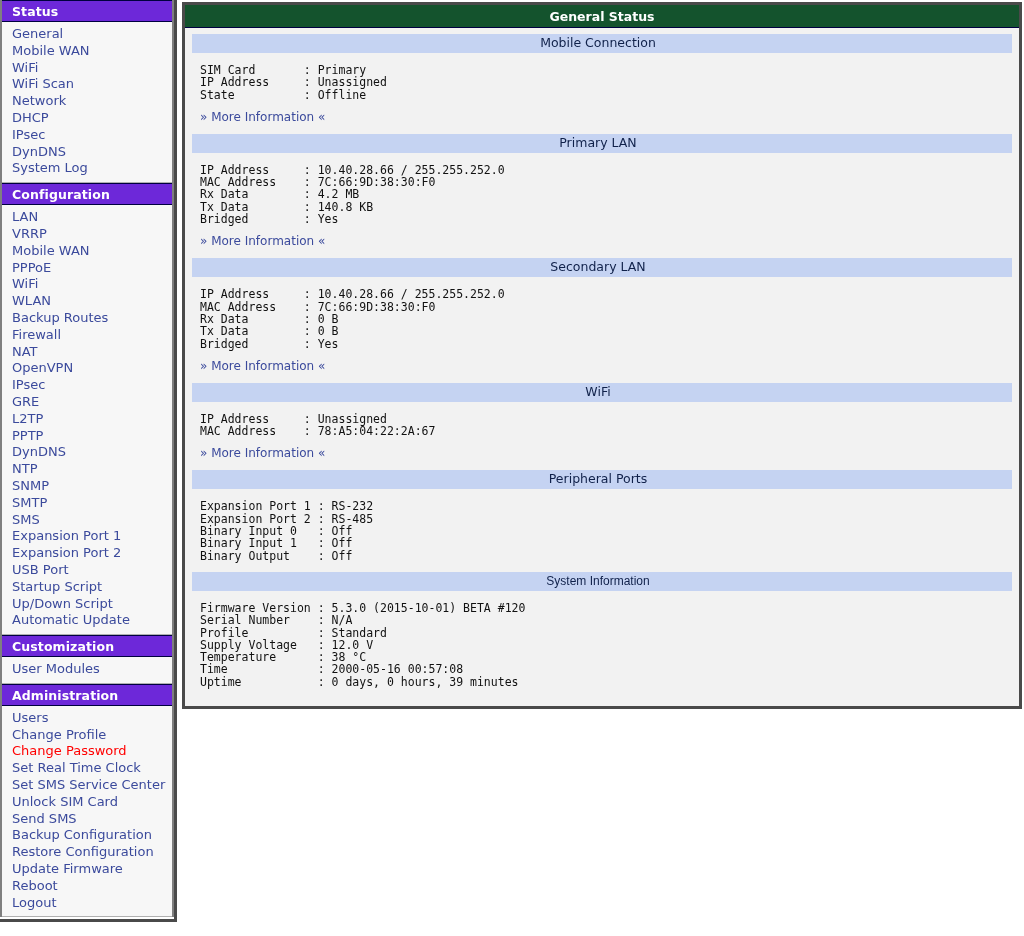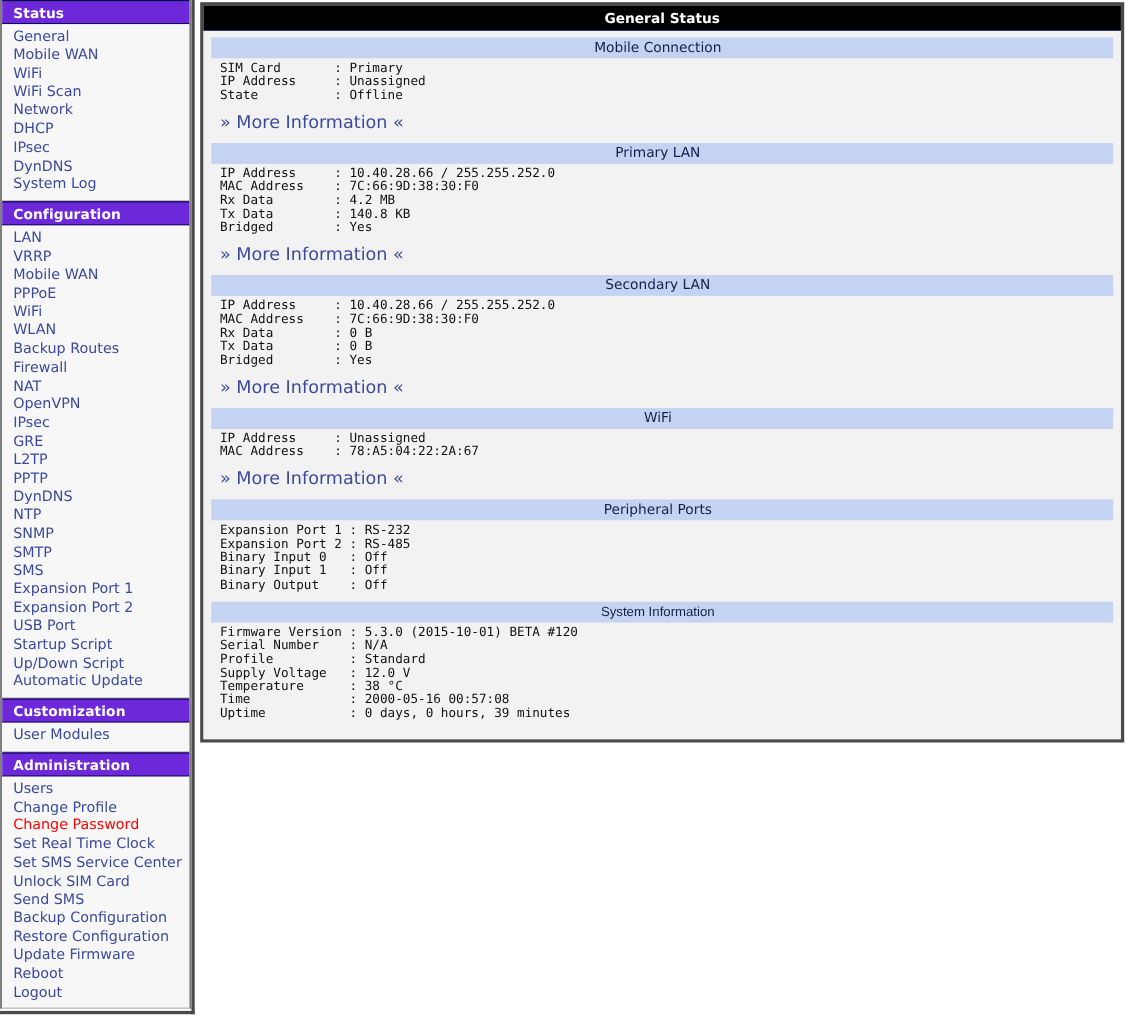--- a/index.html
+++ b/index.html
@@ -76,21 +76,21 @@
   #main {
     position: absolute;
     left: 182px;
     top: 2px;
     width: 840px;
     border: 3px solid #4a4a4a;
     box-sizing: border-box;
     background: #f2f2f2;
   }
   .panel-title {
-    background: #000000;
+    background: #14532d;
     color: #ffffff;
     font-weight: bold;
     font-size: 12.5px;
     text-align: center;
     padding: 5px 0 5px 0;
     height: 23px;
     box-sizing: border-box;
     line-height: 13px;
     border-bottom: 1px solid #000040;
   }
@@ -109,27 +109,27 @@
   .section-bar.mono {
     font-family: Liberation Sans, sans-serif;
     font-size: 12px;
   }
   .kv {
     font-family: "DejaVu Sans Mono", "Liberation Mono", monospace;
     font-size: 11.5px;
     line-height: 12.3px;
     color: #111111;
     white-space: pre;
-    padding: 2px 0 0 8px;
+    padding: 11px 0 0 8px;
   }
   .kv .row { display: block; }
   .more-link {
     display: inline-block;
     color: #3b4a9c;
-    font-size: 16px;
+    font-size: 12px;
     text-decoration: none;
     padding: 9px 0 10px 8px;
     cursor: pointer;
   }
   .spacer-sm { height: 10px; }
 </style>
 </head>
 <body>
 
 <div id="app">

